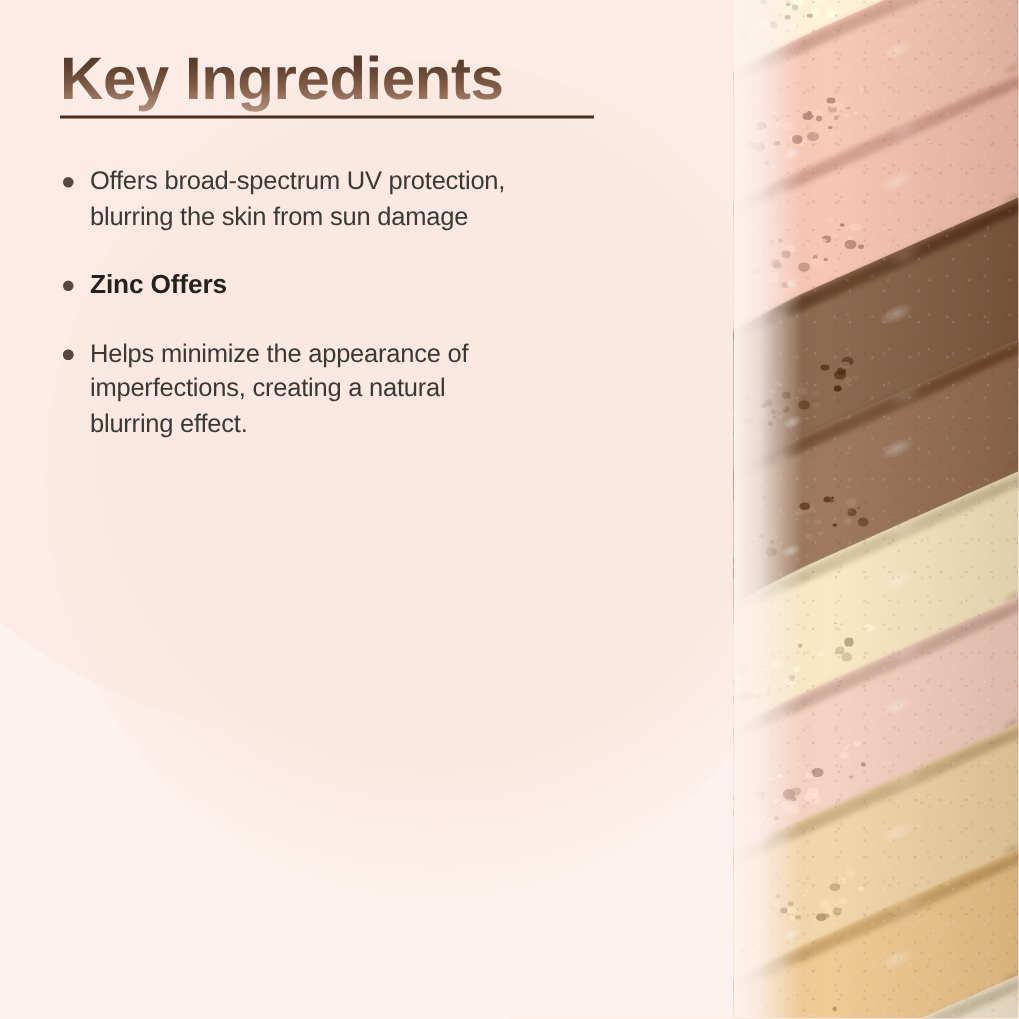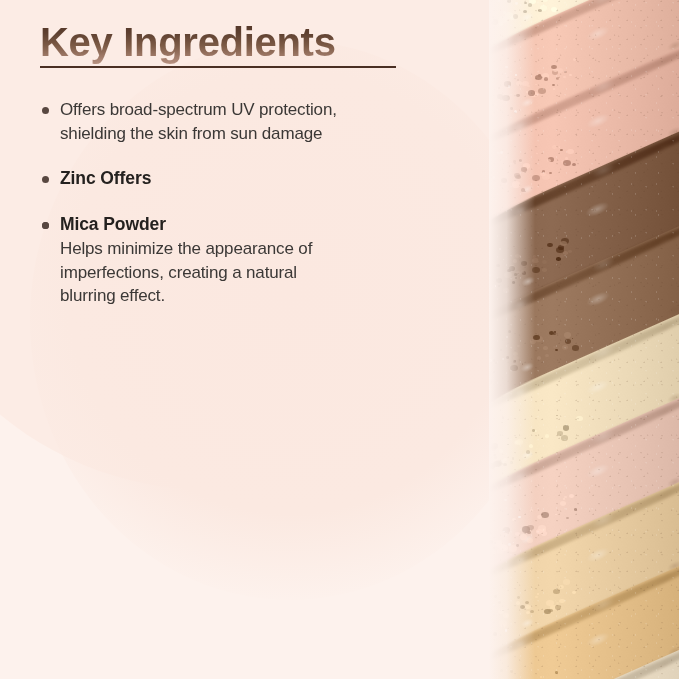--- a/index.html
+++ b/index.html
@@ -25,21 +25,21 @@
     left:30px; top:40px;
     width:520px; height:560px;
     border-radius:50%;
     background:radial-gradient(circle at 50% 45%, #fbe8e0 0%, #fbe9e1 55%, rgba(253,242,237,0) 78%);
     z-index:0;
   }
 
   
   #content {
     position:absolute;
-    left:0; top:1px;
+    left:0; top:12px;
     width:470px; height:554px;
     z-index:3;
     padding:20px 0 0 40px;
   }
 
   #title-wrap { position:relative; width:358px; }
   #page-title {
     font-size:40px;
     font-weight:bold;
     letter-spacing:-0.3px;
@@ -507,35 +507,34 @@
   <div id="title-wrap">
     <h1 id="page-title">Key Ingredients</h1>
     <div id="title-underline"></div>
   </div>
 
   <ul id="ingredient-list">
 
     <li class="ingredient-item">
       <span class="bullet-dot"></span>
       <div class="ingredient-desc">Offers broad-spectrum UV protection,
-shielding the skin from sun damage</div>
+blurring the skin from sun damage</div>
     </li>
 
     <li class="ingredient-item">
       <span class="bullet-dot"></span>
       <div class="ingredient-name">Zinc Offers</div>
     </li>
 
     <li class="ingredient-item">
       <span class="bullet-dot"></span>
     </li>
 
 
     <li class="ingredient-item">
       <span class="bullet-dot"></span>
-      <div class="ingredient-name">Mica Powder</div>
       <div class="ingredient-desc">Helps minimize the appearance of
 imperfections, creating a natural
 blurring effect.</div>
     </li>
 
   </ul>
 </div>
 
 </body></html>

